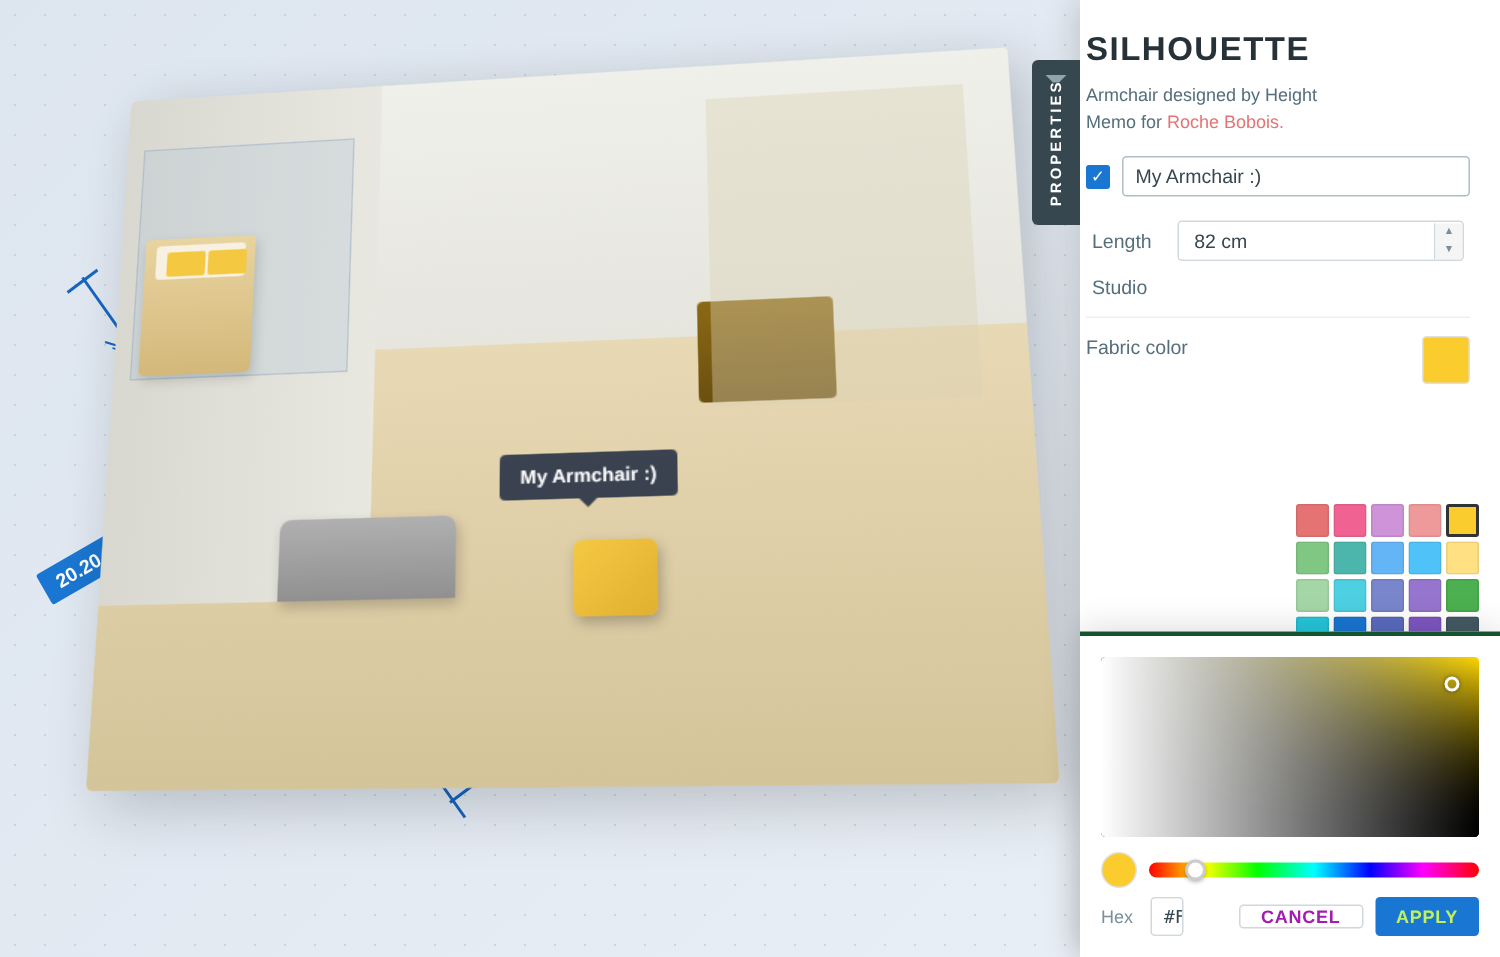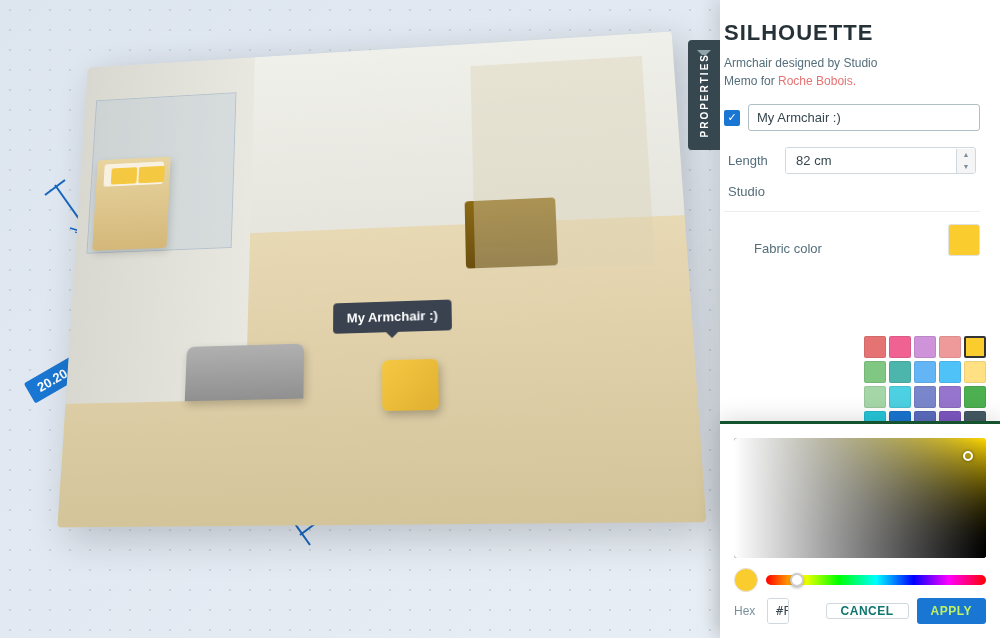--- a/index.html
+++ b/index.html
@@ -415,24 +415,23 @@
       margin: 12px 0;
     }
 
     
     .fabric-section {
       margin-bottom: 12px;
     }
 
     .fabric-header {
       display: flex;
-      align-items: flex-end;
+      align-items: flex-start;
       justify-content: space-between;
       margin-bottom: 12px;
-      margin-left: 30px;
     }
 
     .fabric-label {
       font-size: 13px;
       color: #546E7A;
     }
 
     .fabric-color-swatch {
       width: 32px;
       height: 32px;
@@ -562,21 +561,21 @@
       font-family: monospace;
     }
 
     .cancel-btn {
       padding: 0 14px;
       border: 1px solid #CFD8DC;
       background: white;
       border-radius: 3px;
       font-size: 12px;
       font-weight: bold;
-      color: #0f766e;
+      color: #a21caf;
       cursor: pointer;
       text-transform: uppercase;
       letter-spacing: 0.5px;
       margin-left: 29px;
     }
 
     .apply-btn {
       padding: 6px 14px;
       border: none;
       background: #1976D2;
@@ -725,21 +724,21 @@
   <div class="properties-tab">
     <div class="properties-tab-icon"></div>
     <span class="properties-tab-text">PROPERTIES</span>
   </div>
 
   <div class="panel-content">
 
     <div class="panel-title">SILHOUETTE</div>
 
     <div class="panel-subtitle">
-      <span>Armchair designed by Studio</span><br>
+      <span>Armchair designed by Height</span><br>
       <span>Memo for </span>
       <a href="#">Roche Bobois.</a>
     </div>
 
     <div class="checkbox-row">
       <div class="custom-checkbox"></div>
       <input class="name-input" type="text" value="My Armchair :)" style="">
     </div>
 
 

